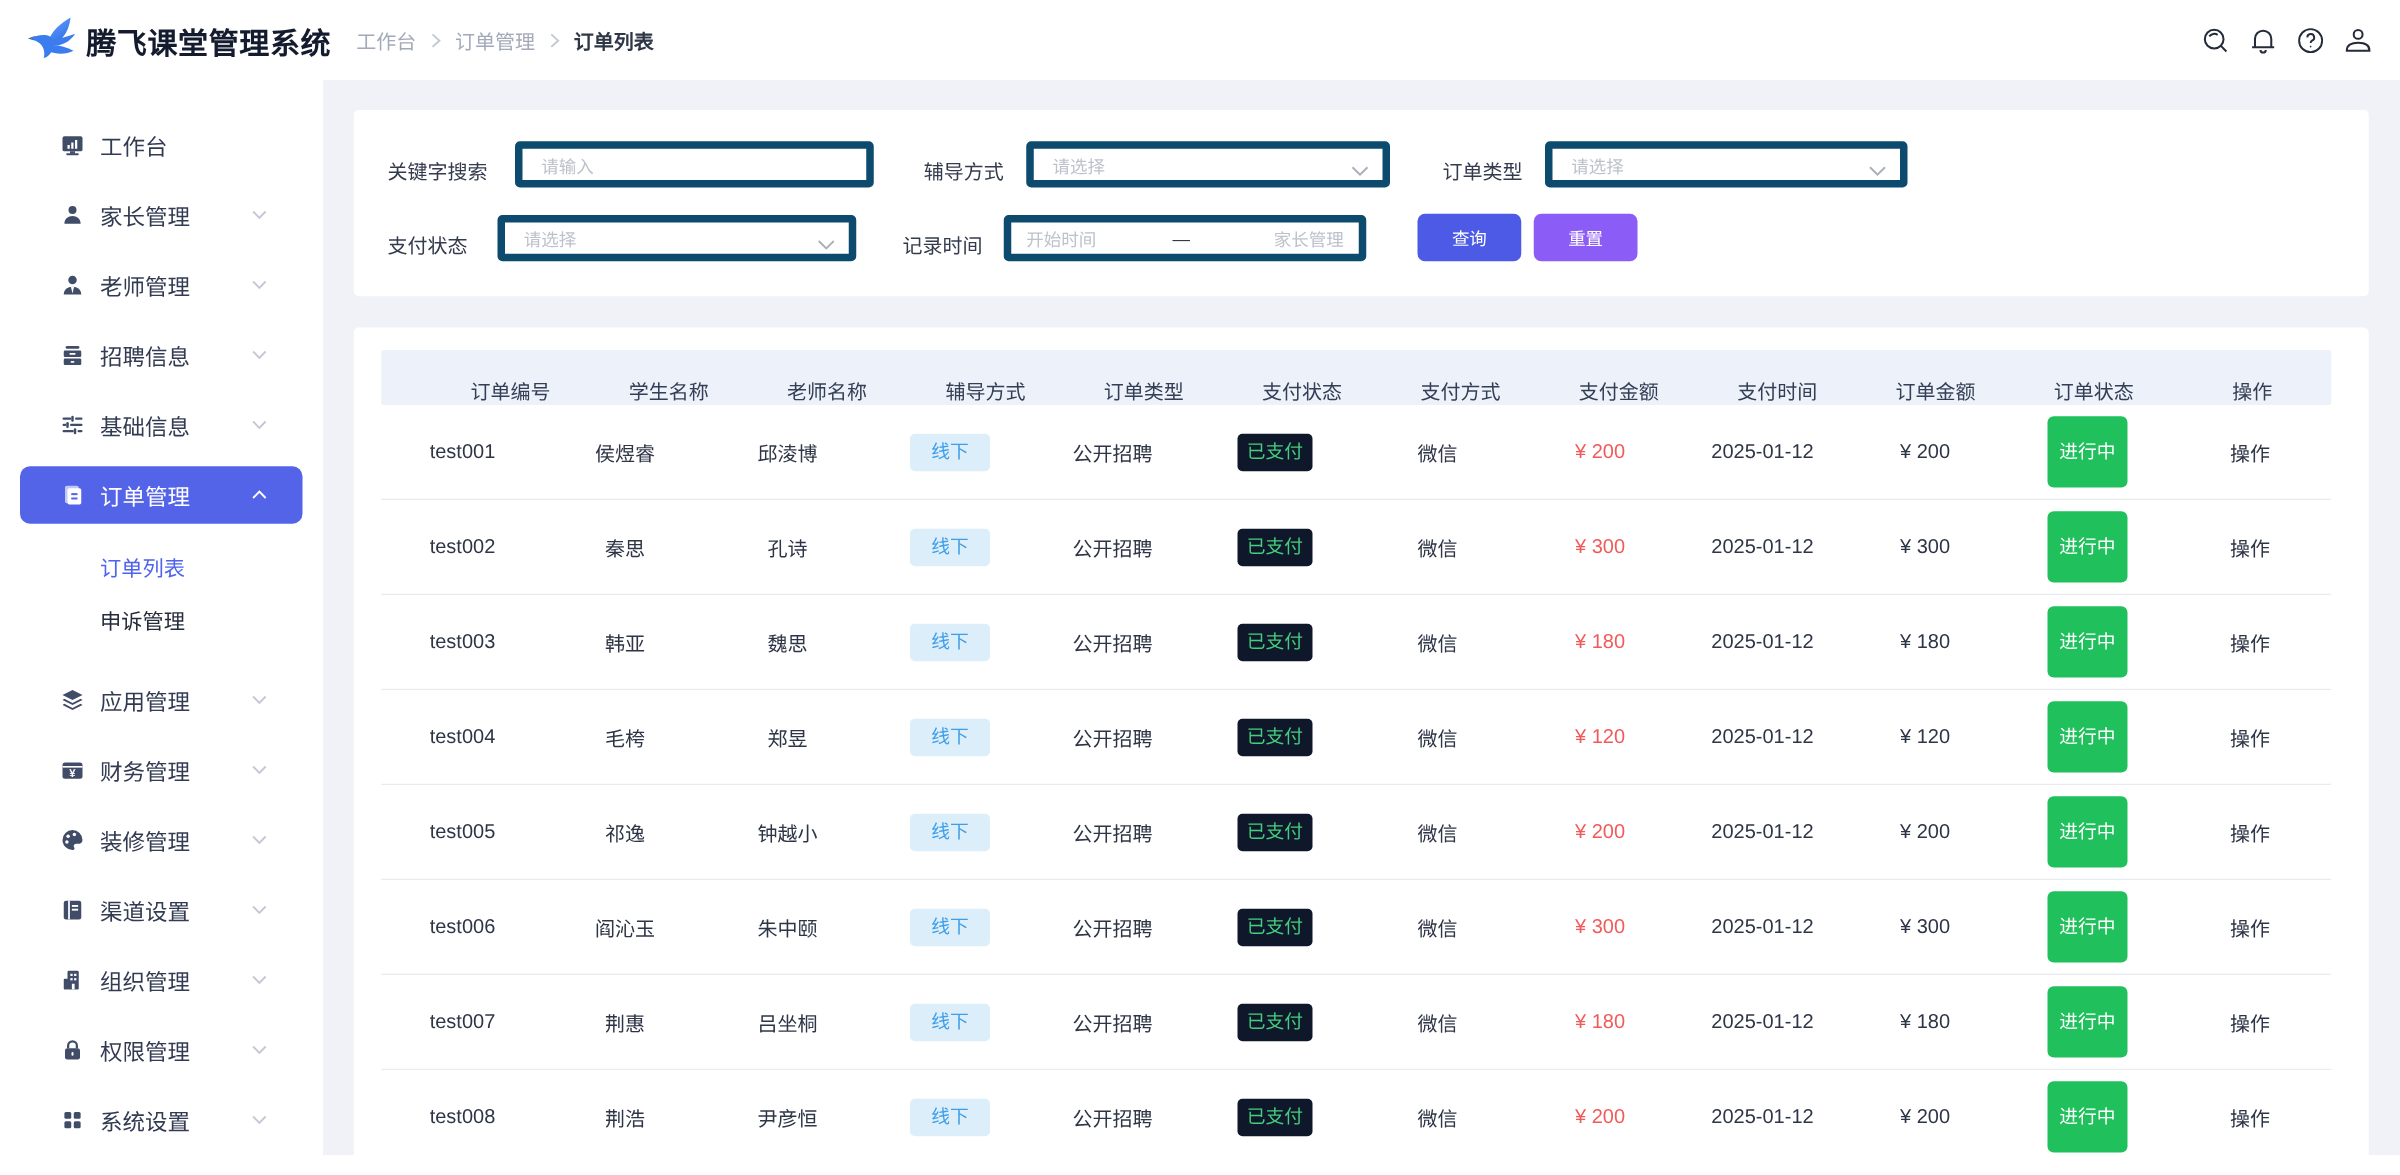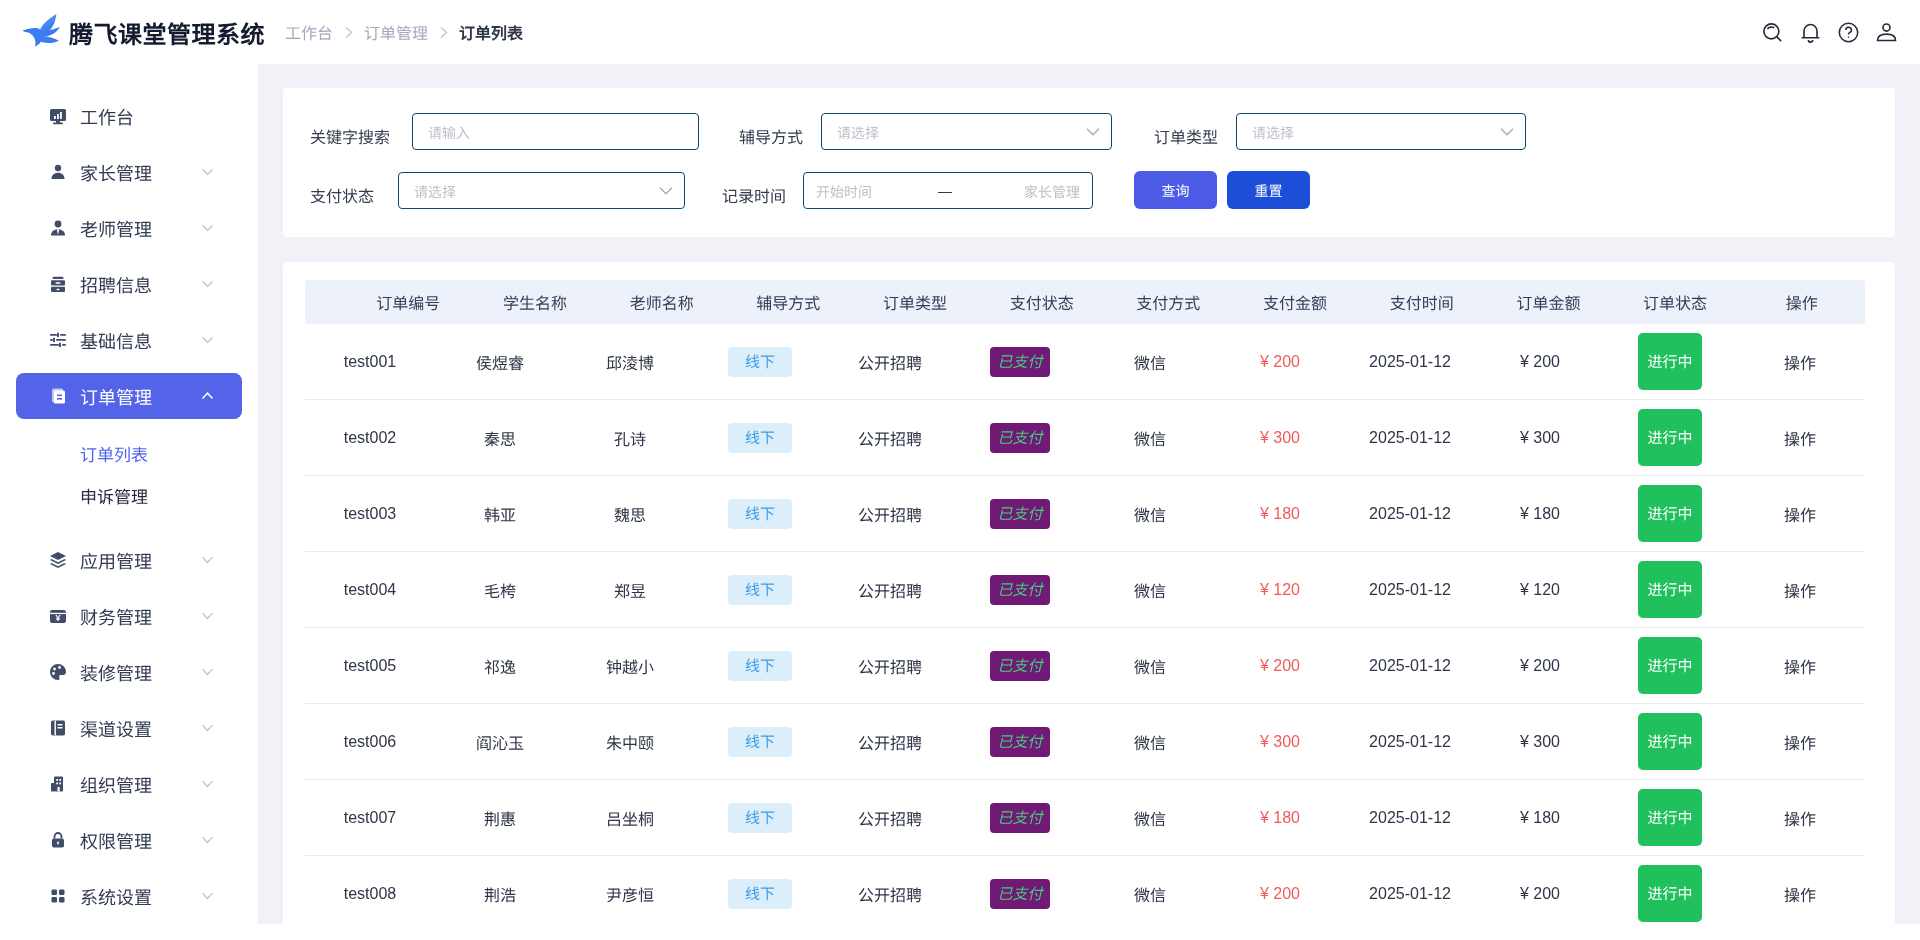--- a/index.html
+++ b/index.html
@@ -24,35 +24,35 @@
 .menu-item.active { background:#5464e9; border-radius:8px; margin:5px 16px; padding-left:32px; height:46px; color:#fff; }
 .menu-item.active .chev { color:#fff; right:28px; }
 .subs { padding:8px 0 16px; }
 .sub-item { height:42px; display:flex; align-items:center; padding-left:80px; font-size:17px; color:#242b3a; }
 .sub-item.on { color:#4f63ef; }
 
 .content { position:fixed; top:64px; left:258px; width:1662px; height:860px; background:#f1f2f7; overflow:hidden; }
 .card { background:#fff; border-radius:4px; }
 .filter-card { position:absolute; left:25px; top:24px; width:1612px; height:149px; }
 .flabel { font-size:16px; color:#333b4d; }
-.finput { border:1px solid #0c4a6e; border-radius:4px; height:37px; background:#fff; position:relative; display:flex; align-items:center; }
+.finput { border:6px solid #0c4a6e; border-radius:4px; height:37px; background:#fff; position:relative; display:flex; align-items:center; }
 .ph { color:#bcc2cc; font-size:14px; padding-left:15px; }
 .sel-arrow { position:absolute; right:11px; top:14px; }
 .btn { display:inline-flex; align-items:center; justify-content:center; width:83px; height:38px; border-radius:6px; color:#fff; font-size:14px; }
 .btn.q { background:#4c5ae6; }
-.btn.r { background:#1d4ed8; }
+.btn.r { background:#8b5cf6; }
 
 .table-card { position:absolute; left:25px; top:198px; width:1612px; height:800px; }
 .ttable { position:absolute; left:22px; top:18px; width:1560px; }
-.thead { display:flex; height:44px; background:#edf1fa; border-radius:2px; align-items:center;padding-left:40px; }
+.thead { display:flex; height:44px; background:#edf1fa; border-radius:2px; align-items:flex-end;padding-left:40px; }
 .thead div { width:130px; text-align:center; font-size:16px; color:#333f55; font-weight:500; }
 .trow { display:flex; height:76px; align-items:center; border-bottom:1px solid #e8ebf0; }
 .trow div { width:130px; text-align:center; font-size:16px; color:#2e3546; }
 .badge-b { display:inline-block; background:#ddeefb; color:#3e9ee7; font-size:15px; line-height:18px; padding:6px 17px; border-radius:4px; }
-.badge-g { display:inline-block; background:#701a75; color:#44cd7d; font-size:15px; line-height:18px; padding:6px 7px; border-radius:4px;font-style:italic; }
+.badge-g { display:inline-block; background:#0f172a; color:#44cd7d; font-size:15px; line-height:18px; padding:6px 7px; border-radius:4px; }
 .trow div.money { color:#f25a5a; }
 .stat { display:inline-block; background:#20c05c; color:#fff; font-size:15px; line-height:17px; padding:20px 9px; border-radius:5px; }
 </style>
 </head>
 <body>
 <div class="content">
   <div class="card filter-card">
     <span class="flabel" style="position:absolute;left:27px;top:36px;">关键字搜索</span>
     <div class="finput" style="position:absolute;left:129px;top:25px;width:287px;">
         <span class="ph">请输入</span>

